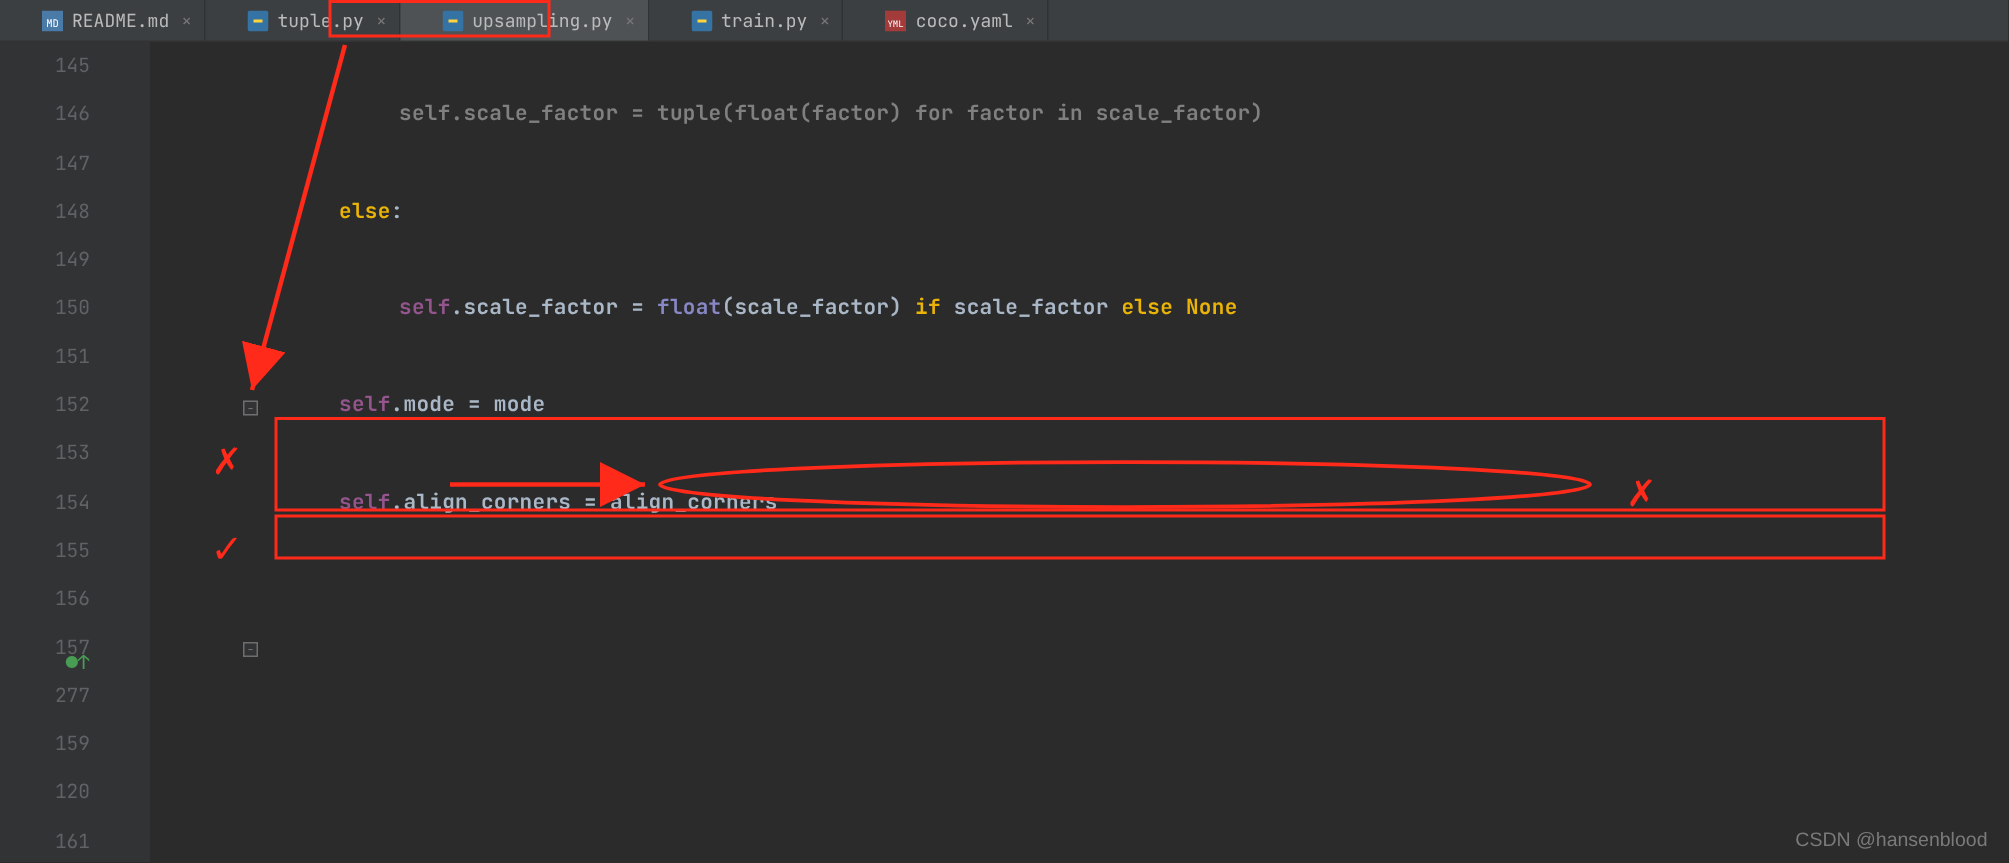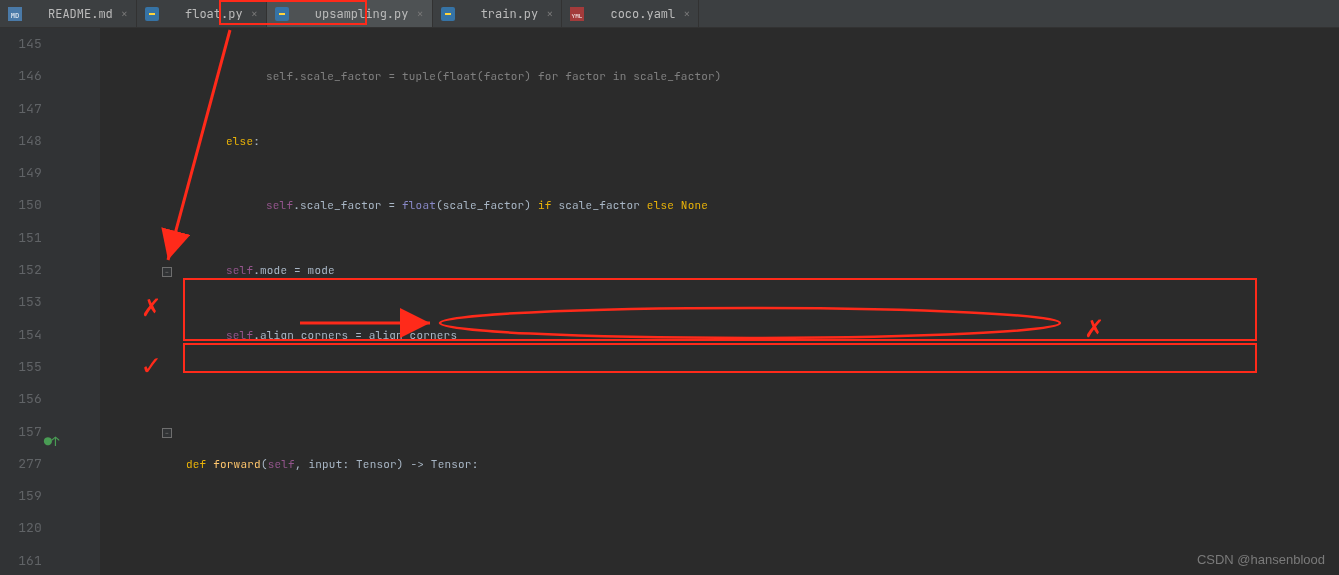--- a/index.html
+++ b/index.html
@@ -24,31 +24,31 @@
   display: flex;
   align-items: center;
   padding: 0 8px;
   font-size: 12px;
   color: #bbbbbb;
   border-right: 1px solid #323232;
   gap: 6px;
   cursor: pointer;
 }
 .tab.active { background: #4e5254; }
-.tab-icon { width: 34px; height: 14px; display: inline-flex; align-items: center; justify-content: flex-start; }
+.tab-icon { width: 34px; height: 14px; display: inline-flex; align-items: center; justify-content: flex-end; }
 .tab-close { color: #777; font-size: 12px; margin-left: 2px; }
 .editor {
   display: flex;
   height: calc(100% - 28px);
   position: relative;
 }
 .gutter {
   width: 78px;
   background: #313335;
-  text-align: center;
+  text-align: right;
   padding-right: 18px;
   color: #606366;
   font-size: 13px;
   line-height: 32.3px;
   user-select: none;
   position: relative;
 }
 .gutter-extra {
   position: absolute;
   left: 78px;
@@ -66,24 +66,25 @@
   font-size: 9px;
   line-height: 8px;
   text-align: center;
   color: #6e6e6e;
   background: #313335;
 }
 .code {
   flex: 1;
   padding-left: 28px;
   line-height: 32.3px;
-  font-size: 11px;
+  font-size: 14px;
   letter-spacing: 0.2px;
   white-space: pre;
   position: relative;
+  font-weight: bold;
 }
 .line { height: 32.3px; }
 .kw { color: #eab308; }
 .self { color: #94558d; }
 .fn { color: #ffc66d; }
 .builtin { color: #8888c6; }
 .dim { color: #808080; }
 .indent1 { padding-left: 80px; }
 .indent2 { padding-left: 120px; }
 .indent3 { padding-left: 160px; }
@@ -133,21 +134,21 @@
     <span>README.md</span>
     <span class="tab-close">×</span>
   </div>
   <div class="tab">
     <span class="tab-icon">
         <svg width="14" height="14">
           <rect width="14" height="14" rx="2" fill="#3673a5"></rect>
           <path d="M4 7 h6" stroke="#ffd43b" stroke-width="2"></path>
         </svg>
       </span>
-    <span>float.py</span>
+    <span>tuple.py</span>
     <span class="tab-close">×</span>
   </div>
   <div class="tab active">
     <span class="tab-icon">
         <svg width="14" height="14">
           <rect width="14" height="14" rx="2" fill="#3673a5"></rect>
           <path d="M4 7 h6" stroke="#ffd43b" stroke-width="2"></path>
         </svg>
       </span>
     <span>upsampling.py</span>
@@ -200,21 +201,20 @@
     <div class="fold-marker" style="top:239px">−</div>
     <div class="fold-marker" style="top:400px">−</div>
   </div>
   <div class="code">
 <div class="line indent3"><span class="self dim">self</span><span class="dim">.scale_factor = </span><span class="builtin dim">tuple</span><span class="dim">(</span><span class="builtin dim">float</span><span class="dim">(factor) </span><span class="kw dim">for</span><span class="dim"> factor </span><span class="kw dim">in</span><span class="dim"> scale_factor)</span></div>
 <div class="line indent2"><span class="kw">else</span><span>:</span></div>
 <div class="line indent3"><span class="self">self</span><span>.scale_factor = </span><span class="builtin">float</span><span>(scale_factor) </span><span class="kw">if</span><span> scale_factor </span><span class="kw">else </span><span class="kw">None</span></div>
 <div class="line indent2"><span class="self">self</span><span>.mode = mode</span></div>
 <div class="line indent2"><span class="self">self</span><span>.align_corners = align_corners</span></div>
 <div class="line"></div>
-<div class="line indent1"><span class="kw">def </span><span class="fn">forward</span><span>(</span><span class="self">self</span><span>, </span><span>input</span><span>: Tensor) -&gt; Tensor:</span></div>
 
 
 
 
 
 
 
 
 
   </div>

